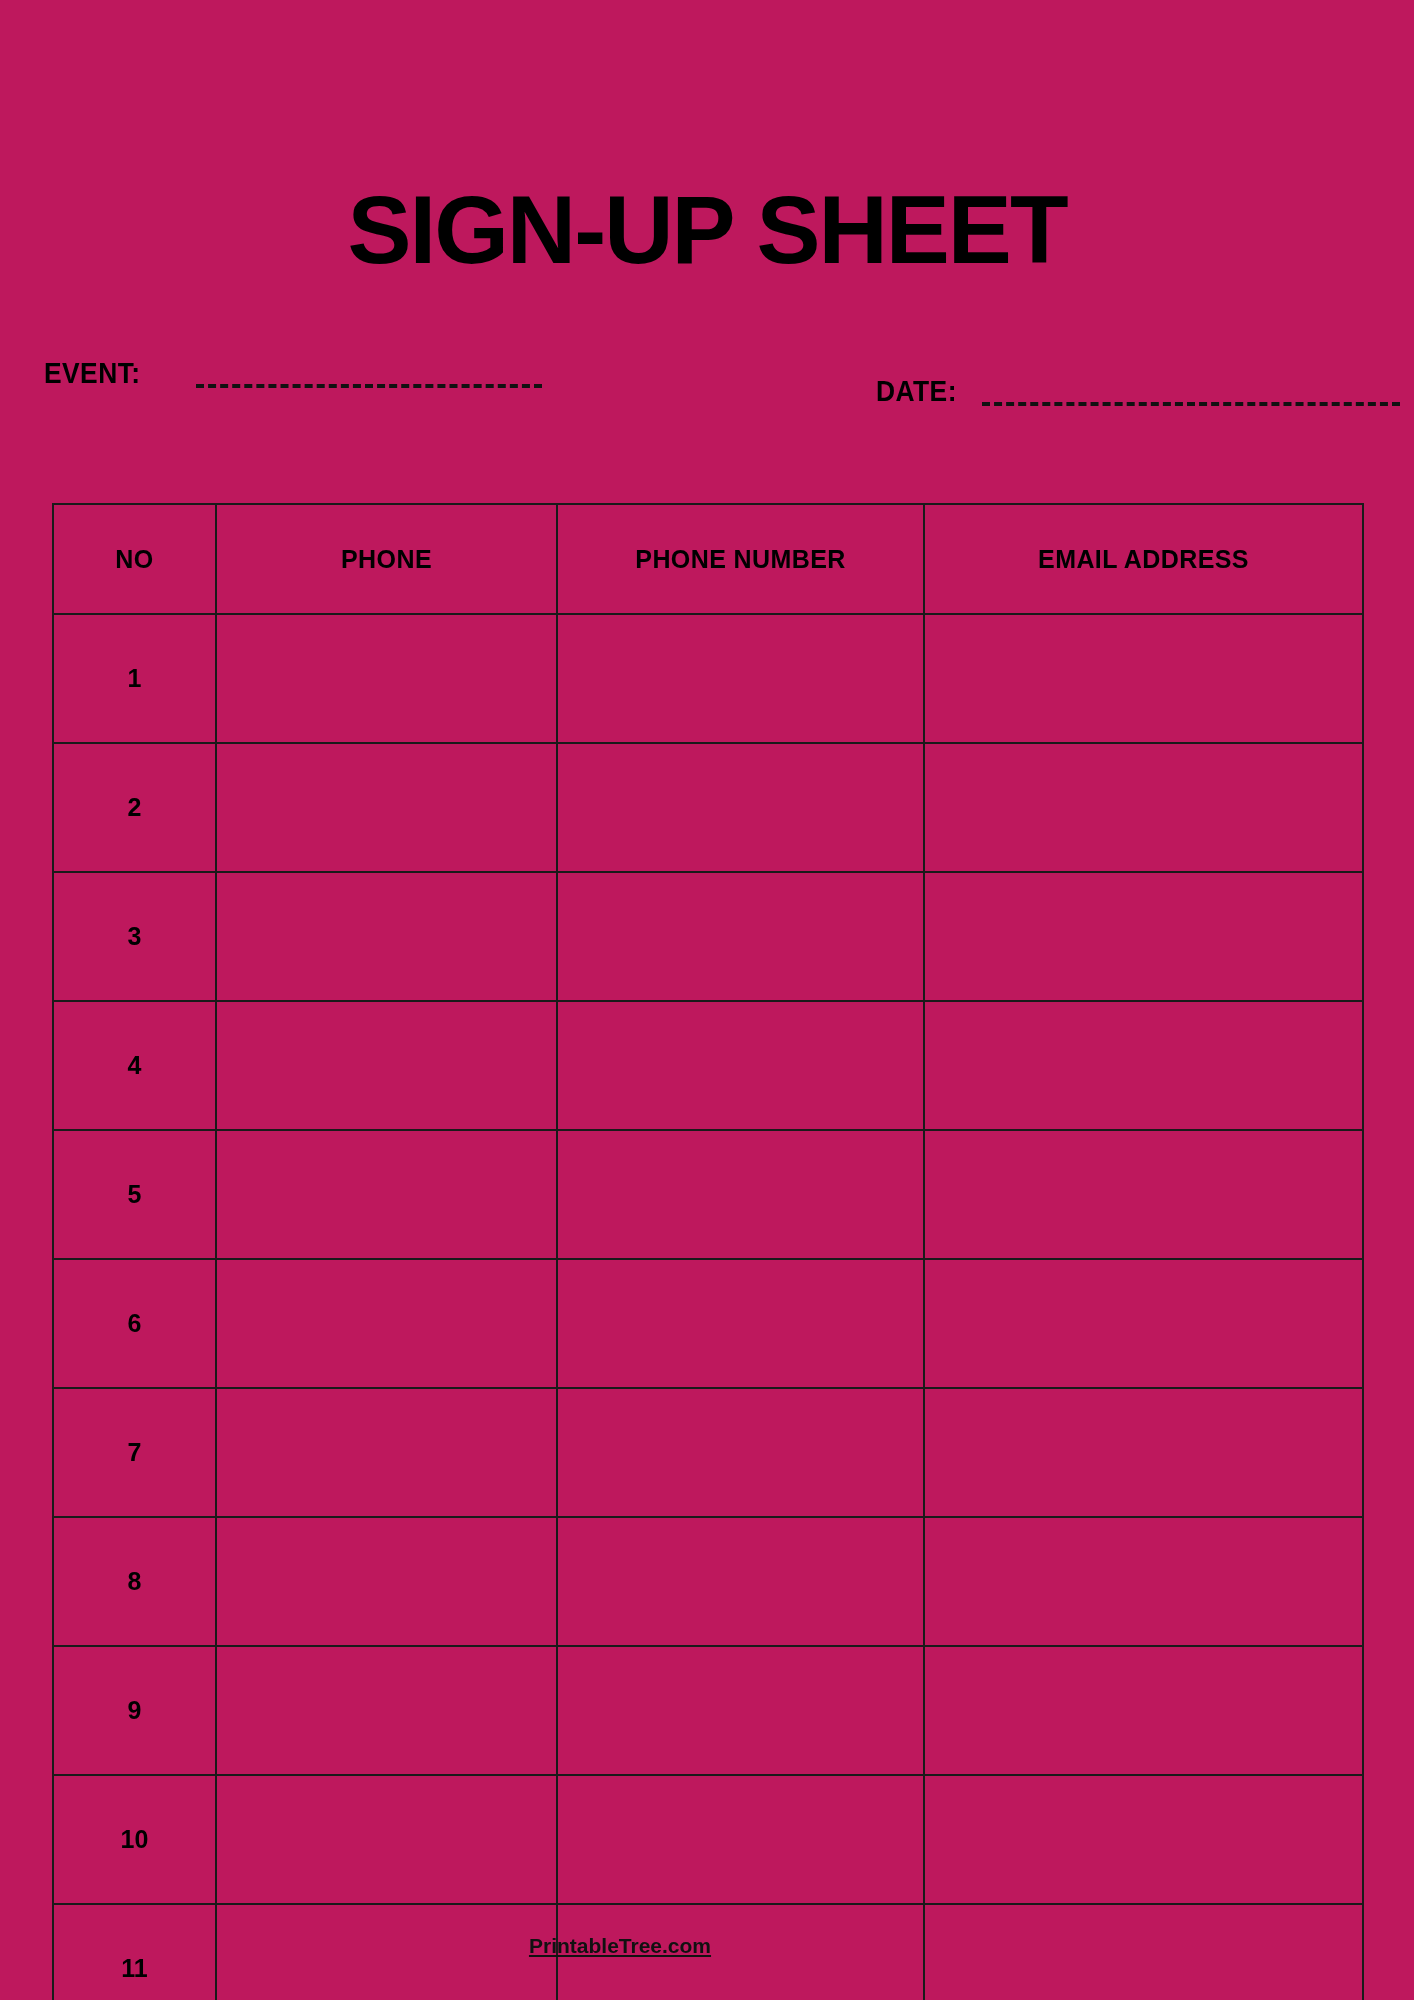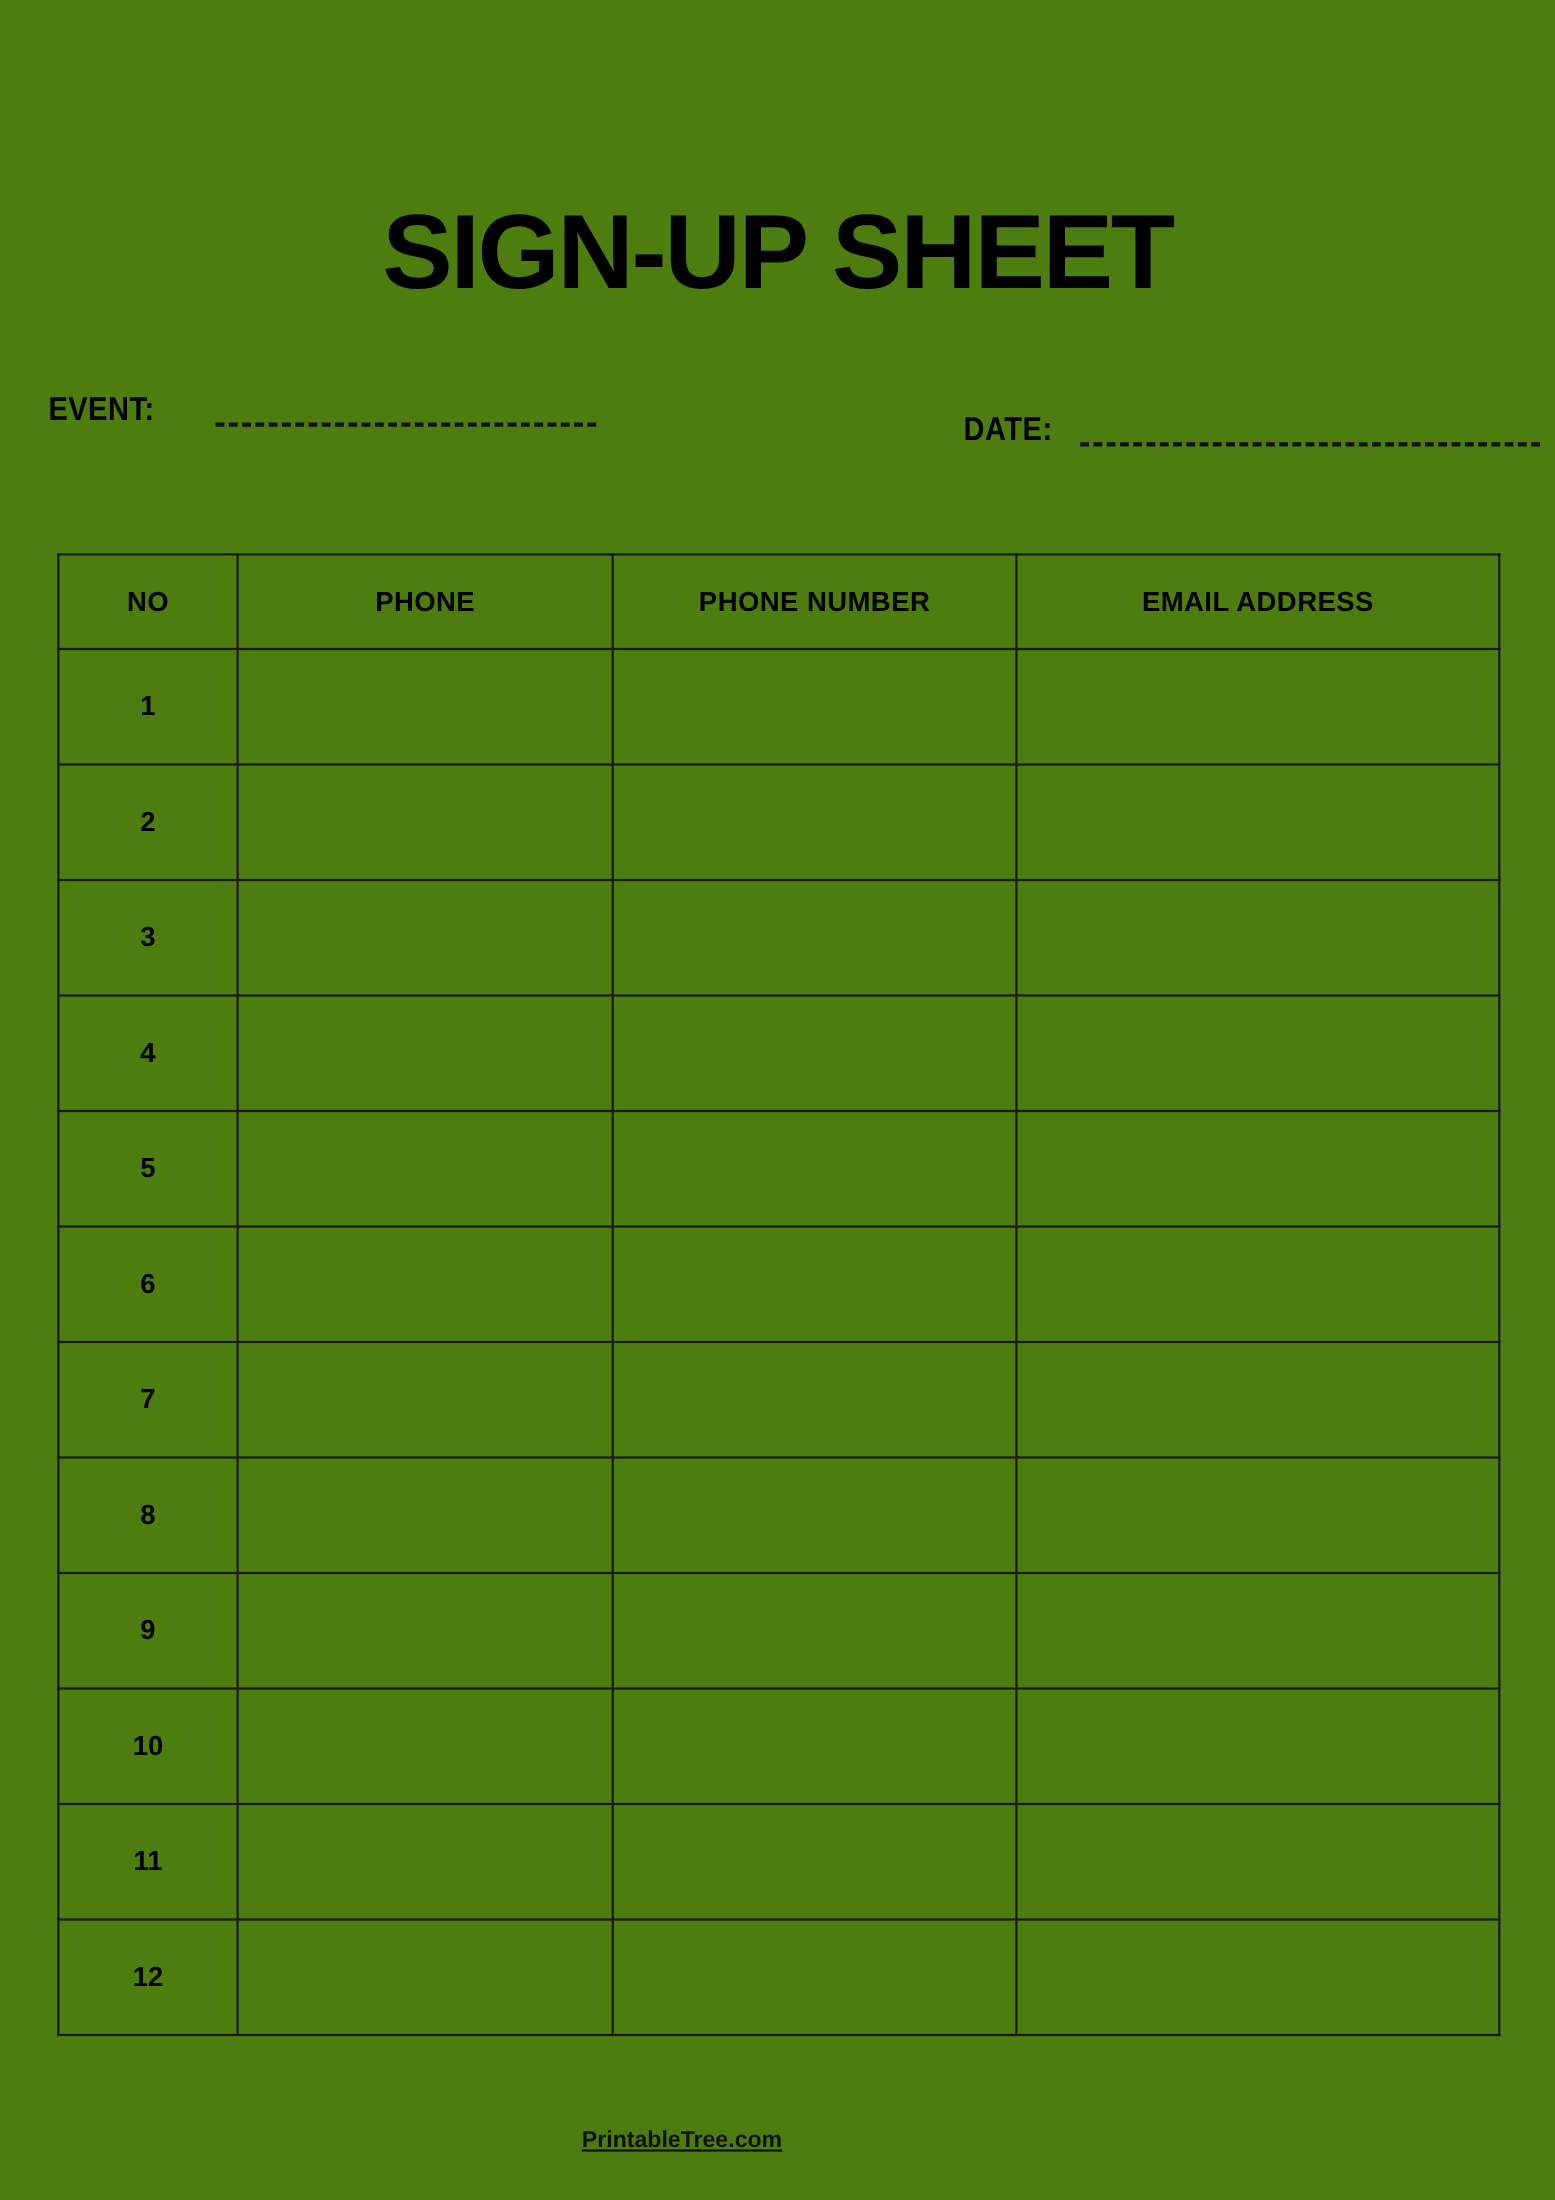--- a/index.html
+++ b/index.html
@@ -15,21 +15,21 @@
     color: #000000;
     overflow: hidden;
   }
 
   .page {
     position: absolute;
     left: 0;
     top: 0;
     width: 1414px;
     height: 2000px;
-    background: #4d7c0f;
+    background: #be185d;
   }
 
   
   .title {
     position: absolute;
     left: 0;
     top: 118px;
     width: 1414px;
     text-align: center;
     font-size: 96px;
@@ -81,21 +81,21 @@
   .sheet-table {
     position: absolute;
     left: 52px;
     top: 503px;
     width: 1310px;
     border-collapse: collapse;
     table-layout: fixed;
   }
   .sheet-table td, .sheet-table th {
     border: 2px solid #1a1a1a;
-    padding: 4px;
+    padding: 16px;
     text-align: center;
     vertical-align: middle;
   }
   .sheet-table th {
     height: 76px;
     font-size: 25px;
     font-weight: 700;
     letter-spacing: 0.4px;
   }
   .sheet-table td {

